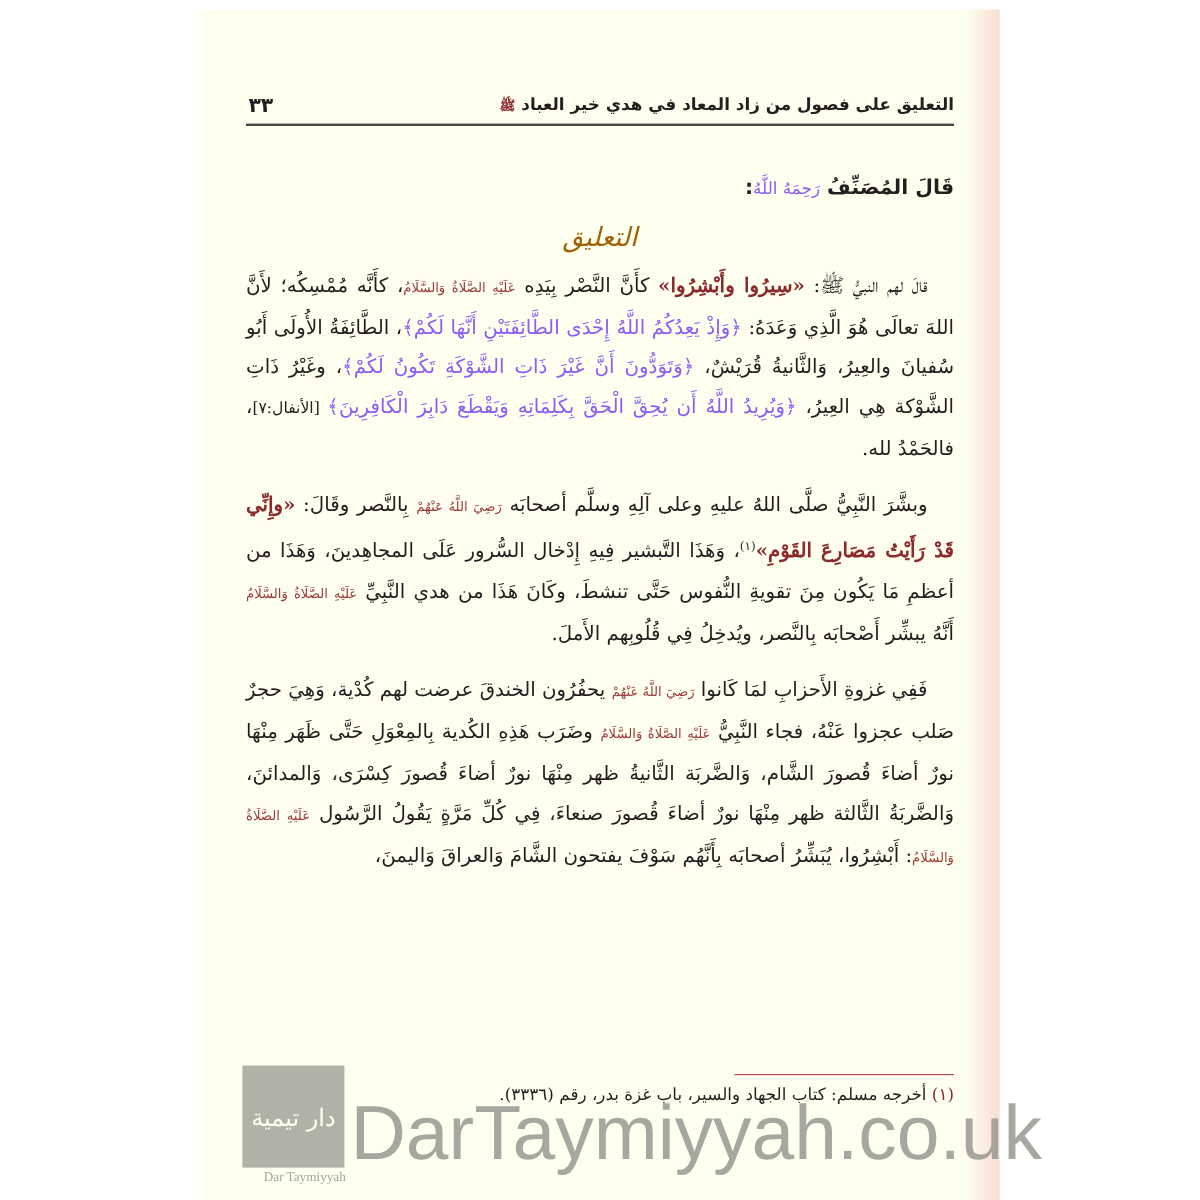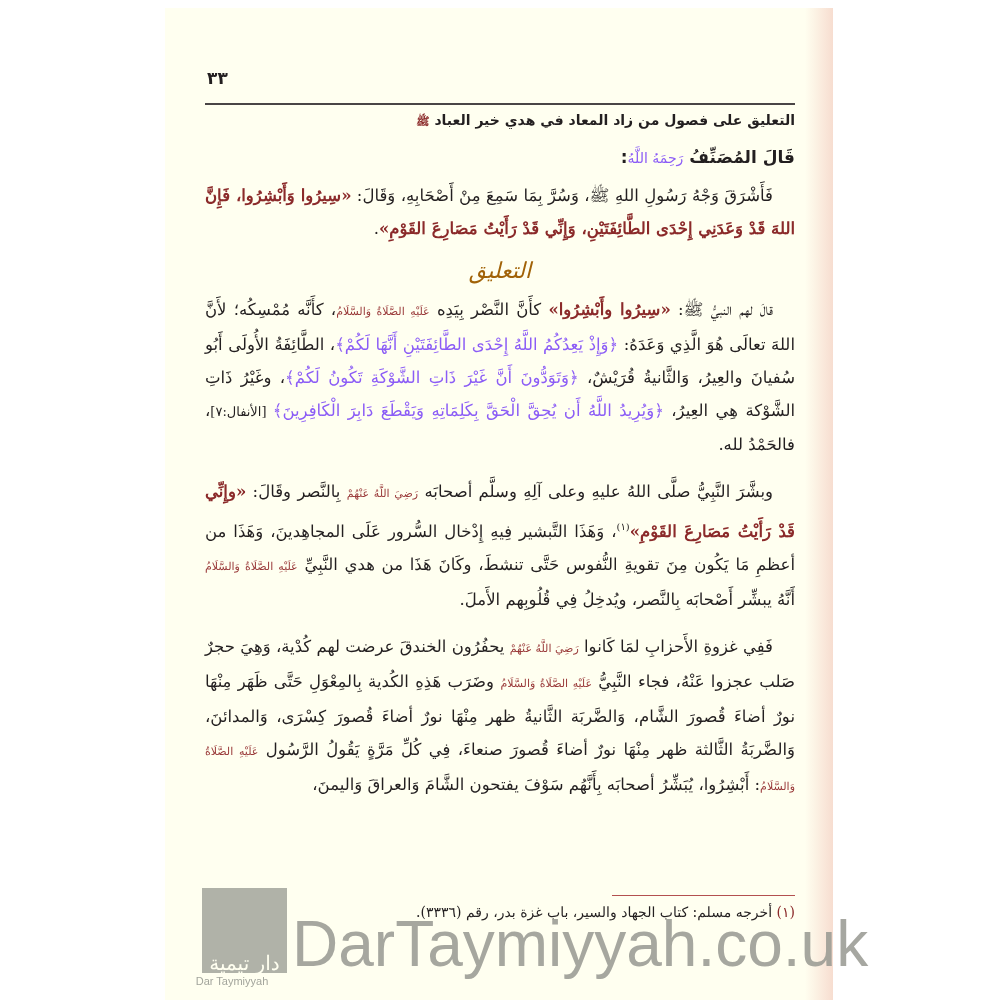--- a/index.html
+++ b/index.html
@@ -10,21 +10,21 @@
   .page {
     position: absolute; left: 165px; top: 8px; width: 668px; height: 992px;
     background: #fffff0;
   }
   .page-edge {
     position: absolute; right: 0; top: 0; width: 28px; height: 100%;
     background: linear-gradient(to right, rgba(255,255,240,0), #f7ddd0);
   }
   .running-head {
     position: absolute; left: 40px; top: 60px; width: 590px; height: 30px;
-    display: flex; justify-content: space-between; align-items: flex-start;
+    display: flex; justify-content: space-between; align-items: flex-end;
     direction: ltr;
   }
   .page-number {
     font-family: "DejaVu Sans", sans-serif; font-weight: bold; font-size: 17px; color: #231f20;
     margin-left: 2px;
   }
   .book-title {
     font-family: "DejaVu Sans", sans-serif; font-weight: bold; font-size: 14px; color: #231f20;
     direction: rtl;
     margin-top: 44px;
@@ -56,26 +56,26 @@
     position: absolute; left: 447px; top: 887px; width: 183px; border-top: 1.5px solid #b35050;
   }
   .footnote {
     position: absolute; left: 240px; top: 896px; width: 390px; direction: rtl; 
     font-size: 14px; color: #231f20; font-family: "DejaVu Serif", serif;
   }
   .footnote .fn-num { color: #8b2a2a; }
   .sup { font-size: 10px; vertical-align: super; }
   .watermark-logo {
     position: absolute; left: 202px; top: 888px; width: 85px; height: 85px; background: #b0b2a8;
-    color: #fffff0; display: flex; align-items: flex-end; justify-content: center;
+    color: #fffff0; display: flex; align-items: center; justify-content: center;
     font-size: 36px; font-family: "DejaVu Serif", serif; line-height: 1;
   }
   .watermark-logo-caption {
-    position: absolute; left: 186px; top: 975px; width: 92px; text-align: center;
-    font-family: Liberation Sans, sans-serif; font-size: 11px; color: #a3a59c;
+    position: absolute; left: 208px; top: 975px; width: 92px; text-align: center;
+    font-family: Liberation Serif, serif; font-size: 11px; color: #a3a59c;
   }
   .watermark-text {
     position: absolute; left: 292px; top: 907px; font-family: Liberation Sans, sans-serif;
     font-size: 64px; color: rgba(150,152,145,0.85); letter-spacing: 0px; white-space: nowrap;
     direction: ltr;
   }
 </style>
 </head>
 <body>
 
@@ -90,23 +90,20 @@
     </span>
   </div>
   <div class="head-rule"></div>
 
   <div class="content">
     <div class="author-label">
       <span>قَالَ المُصَنِّفُ</span>
       <span class="red" style="font-weight:normal;font-size:14px">رَحِمَهُ اللَّهُ</span><span>:</span>
     </div>
 
-    <p class="para indent">
-      <span>فَأَشْرَقَ وَجْهُ رَسُولِ اللهِ ﷺ، وَسُرَّ بِمَا سَمِعَ مِنْ أَصْحَابِهِ، وَقَالَ: </span><span class="quote">«سِيرُوا وَأَبْشِرُوا، فَإِنَّ اللهَ قَدْ وَعَدَنِي إِحْدَى الطَّائِفَتَيْنِ، وَإِنِّي قَدْ رَأَيْتُ مَصَارِعَ القَوْمِ»</span><span>.</span>
-    </p>
 
     <div class="section-title">التعليق</div>
 
     <p class="para indent">
       <span>قالَ لهم النبيُّ ﷺ: </span><span class="quote">«سِيرُوا وأَبْشِرُوا»</span><span> كأَنَّ النَّصْر بِيَدِه </span><span class="small-red">عَلَيْهِ الصَّلَاةُ وَالسَّلَامُ</span><span>، كأَنَّه مُمْسِكُه؛ لأَنَّ اللهَ تعالَى هُوَ الَّذِي وَعَدَهُ: </span><span class="red">﴿وَإِذْ يَعِدُكُمُ اللَّهُ إِحْدَى الطَّائِفَتَيْنِ أَنَّهَا لَكُمْ﴾</span><span>، الطَّائِفَةُ الأُولَى أَبُو سُفيانَ والعِيرُ، وَالثَّانيةُ قُرَيْشٌ، </span><span class="red">﴿وَتَوَدُّونَ أَنَّ غَيْرَ ذَاتِ الشَّوْكَةِ تَكُونُ لَكُمْ﴾</span><span>، وغَيْرُ ذَاتِ الشَّوْكة هِي العِيرُ، </span><span class="red">﴿وَيُرِيدُ اللَّهُ أَن يُحِقَّ الْحَقَّ بِكَلِمَاتِهِ وَيَقْطَعَ دَابِرَ الْكَافِرِينَ﴾</span><span style="font-size:13px"> [الأنفال:٧]</span><span>، فالحَمْدُ لله.</span>
     </p>
 
     <div class="gap"></div>
 
     <p class="para indent">

